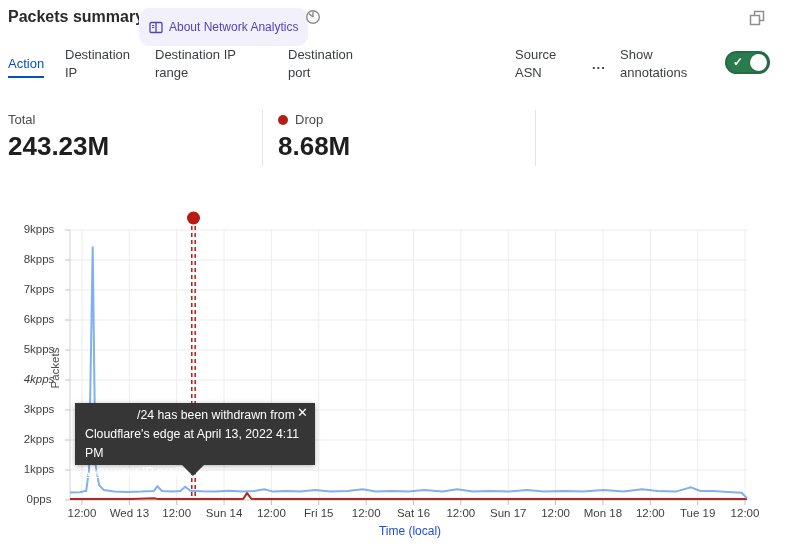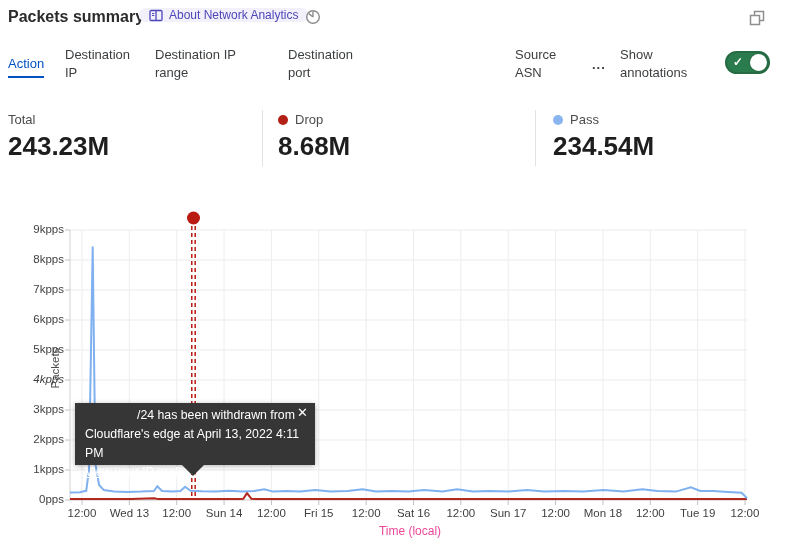--- a/index.html
+++ b/index.html
@@ -2,21 +2,21 @@
 <html><head>
 <meta charset="utf-8">
 <style>
   html,body{margin:0;padding:0;}
   body{
     width:785px;height:555px;position:relative;overflow:hidden;background:#fff;
     font-family:"Liberation Sans", sans-serif;color:#2b2b2b;
   }
   
   .hdr-title{position:absolute;left:8px;top:8px;font-size:16px;font-weight:700;color:#2b2b2b;}
-  .badge{position:absolute;left:139px;top:8px;height:14px;display:flex;align-items:center;gap:6px;
+  .badge{position:absolute;left:139px;top:8px;height:38px;display:flex;align-items:center;gap:6px;
     background:#f1f0fb;border-radius:11px;padding:0 10px;color:#5046b8;font-size:12px;}
   .icon-clock{position:absolute;left:305px;top:9px;width:16px;height:16px;}
   .icon-restore{position:absolute;left:748px;top:9px;width:18px;height:18px;}
   
   .tabs{position:absolute;left:0;top:44px;width:785px;height:40px;}
   .tab{position:absolute;top:0;height:40px;display:flex;align-items:center;
     font-size:13px;line-height:18px;color:#3b3e40;cursor:pointer;}
   .tab.active{color:#0051c3;}
   .tab.active::after{content:"";position:absolute;left:0;right:0;bottom:6px;height:2px;background:#0051c3;}
   .tab-more{position:absolute;left:592px;top:0;height:40px;display:flex;align-items:center;
@@ -32,22 +32,22 @@
   .stats{position:absolute;left:0;top:110px;width:730px;height:60px;}
   .stat{position:absolute;top:2px;}
   .stat .lbl{display:flex;align-items:center;gap:7px;font-size:13px;color:#4c4c4c;}
   .stat .dot{width:10px;height:10px;border-radius:50%;}
   .stat .val{margin-top:4px;font-size:26px;font-weight:600;color:#1e1e1e;}
   .stat-div{position:absolute;top:0;width:1px;height:56px;background:#e3e3e3;}
   
   .axis-title-y{position:absolute;left:26px;top:361px;width:60px;height:14px;text-align:center;
     font-size:11.5px;color:#4f4f4f;transform:rotate(-90deg);}
   .axis-title-x{position:absolute;left:330px;top:524px;width:160px;text-align:center;
-    font-size:12px;color:#ec4899;}
-  .ytick{position:absolute;left:14px;width:50px;text-align:right;font-size:11.5px;color:#3f3f3f;}
+    font-size:12px;color:#1d4ed8;}
+  .ytick{position:absolute;left:14px;width:50px;text-align:center;font-size:11.5px;color:#3f3f3f;}
   .xtick{position:absolute;width:56px;text-align:center;font-size:11.5px;color:#3f3f3f;}
   svg.chart{position:absolute;left:0;top:0;pointer-events:none;}
   
   .tooltip{position:absolute;left:75px;top:403px;width:240px;height:62px;box-sizing:border-box;
     background:#363636;color:#fff;font-size:12.3px;line-height:19px;padding:3px 10px 4px;
     box-shadow:0 1px 5px rgba(0,0,0,.3);z-index:5;}
   .tooltip .l1{padding-left:52px;}
   .tooltip .link{text-decoration:underline;cursor:pointer;width:fit-content;}
   .tooltip .close{position:absolute;top:2px;right:7px;font-size:13px;color:#fff;cursor:pointer;line-height:15px;}
   .tooltip .caret{position:absolute;left:107px;bottom:-11px;width:0;height:0;
@@ -102,27 +102,20 @@
         <span>Total</span>
       </div>
       <div class="val">243.23M</div>
     </div>
     <div class="stat" style="left: 278px;">
       <div class="lbl">
         <span class="dot" style="background: rgb(179, 32, 21);"></span>
         <span>Drop</span>
       </div>
       <div class="val">8.68M</div>
-    </div>
-    <div class="stat" style="left: 553px;">
-      <div class="lbl">
-        <span class="dot" style="background: rgb(138, 181, 241);"></span>
-        <span>Pass</span>
-      </div>
-      <div class="val">234.54M</div>
     </div>
   </div>
 
 <div class="axis-title-y">Packets</div>
 <div class="axis-title-x">Time (local)</div>
 <svg class="chart" width="785" height="555" viewBox="0 0 785 555">
     <line x1="70" y1="470" x2="747" y2="470" stroke="#ebebeb" stroke-width="1"></line>
     <line x1="70" y1="440" x2="747" y2="440" stroke="#ebebeb" stroke-width="1"></line>
     <line x1="70" y1="410" x2="747" y2="410" stroke="#ebebeb" stroke-width="1"></line>
     <line x1="70" y1="380" x2="747" y2="380" stroke="#ebebeb" stroke-width="1"></line>

